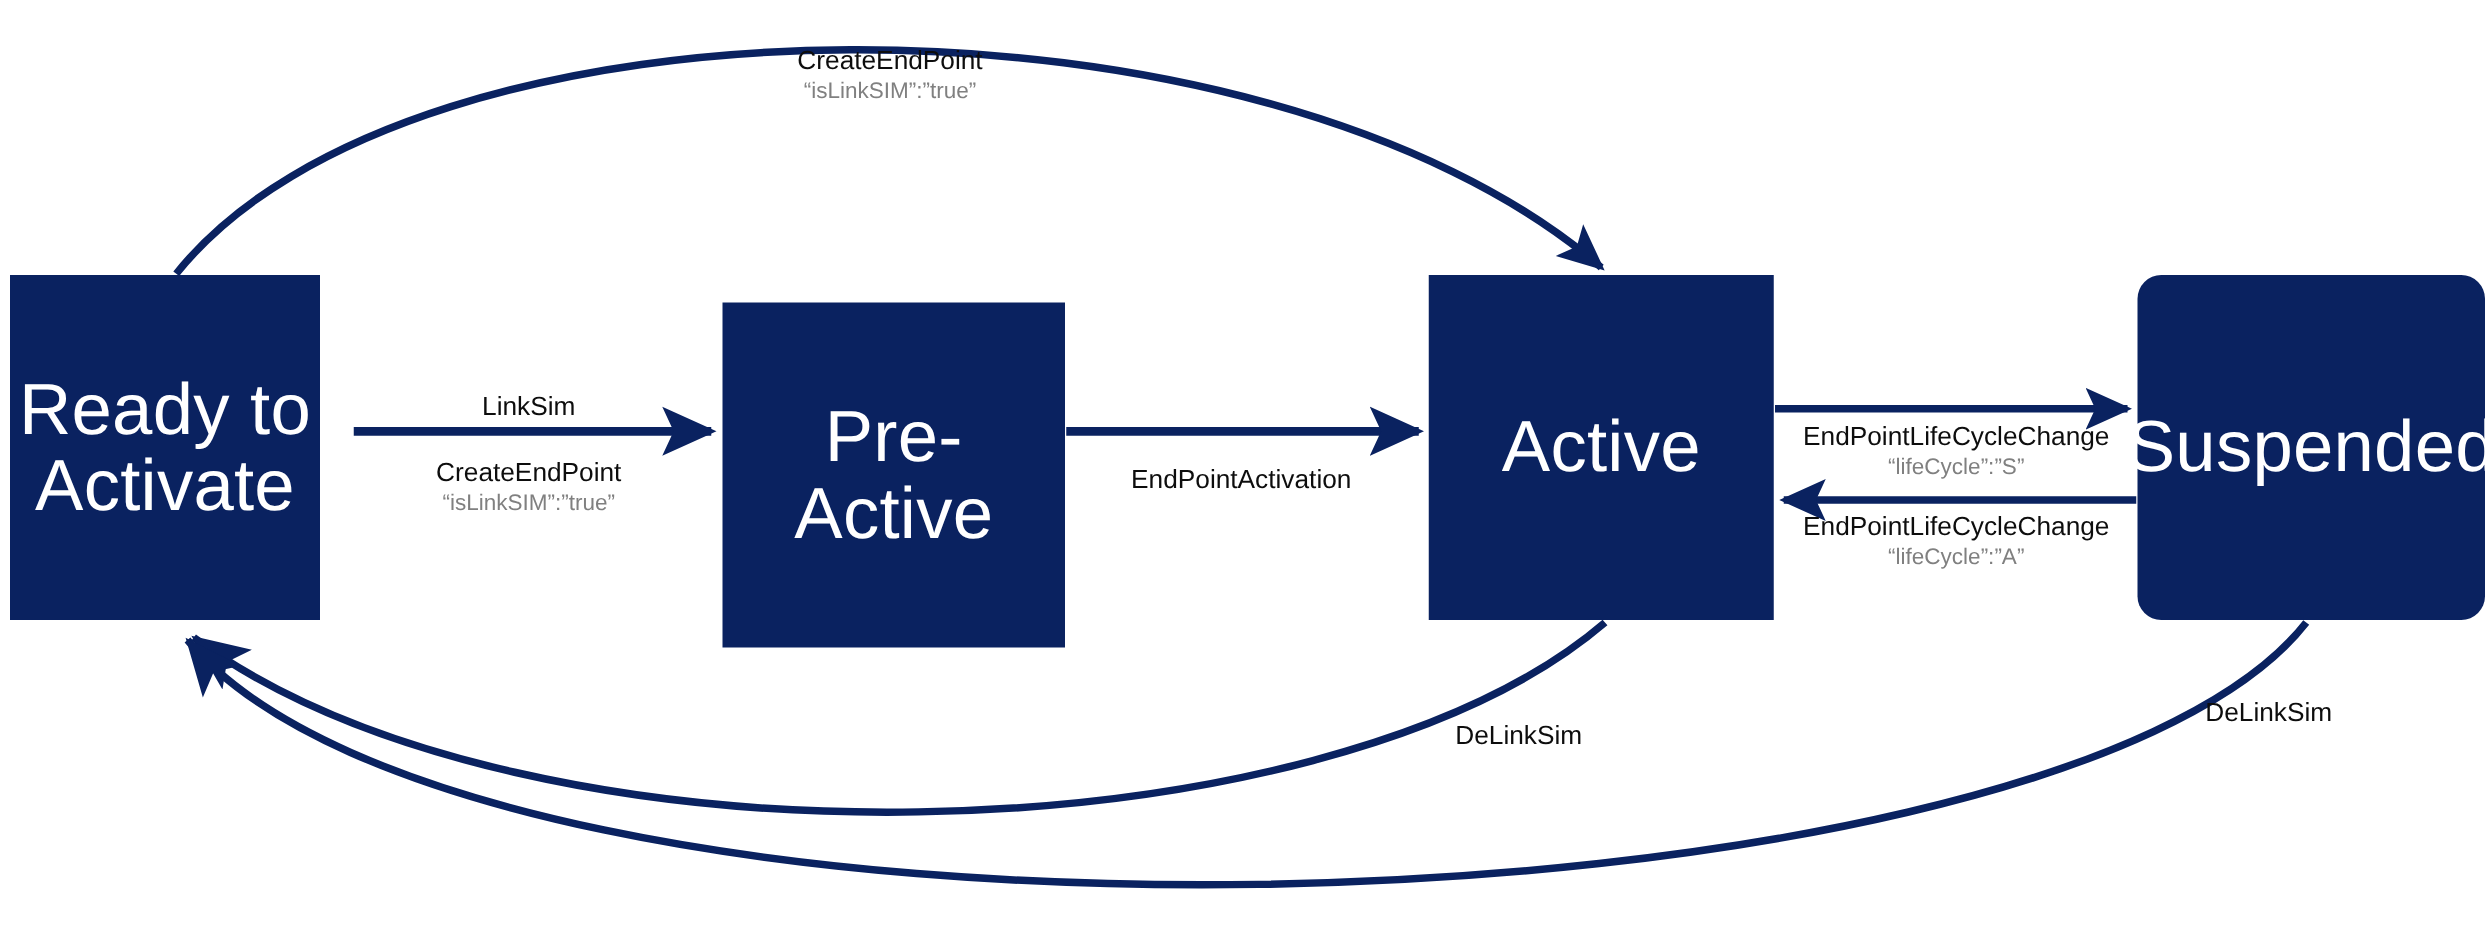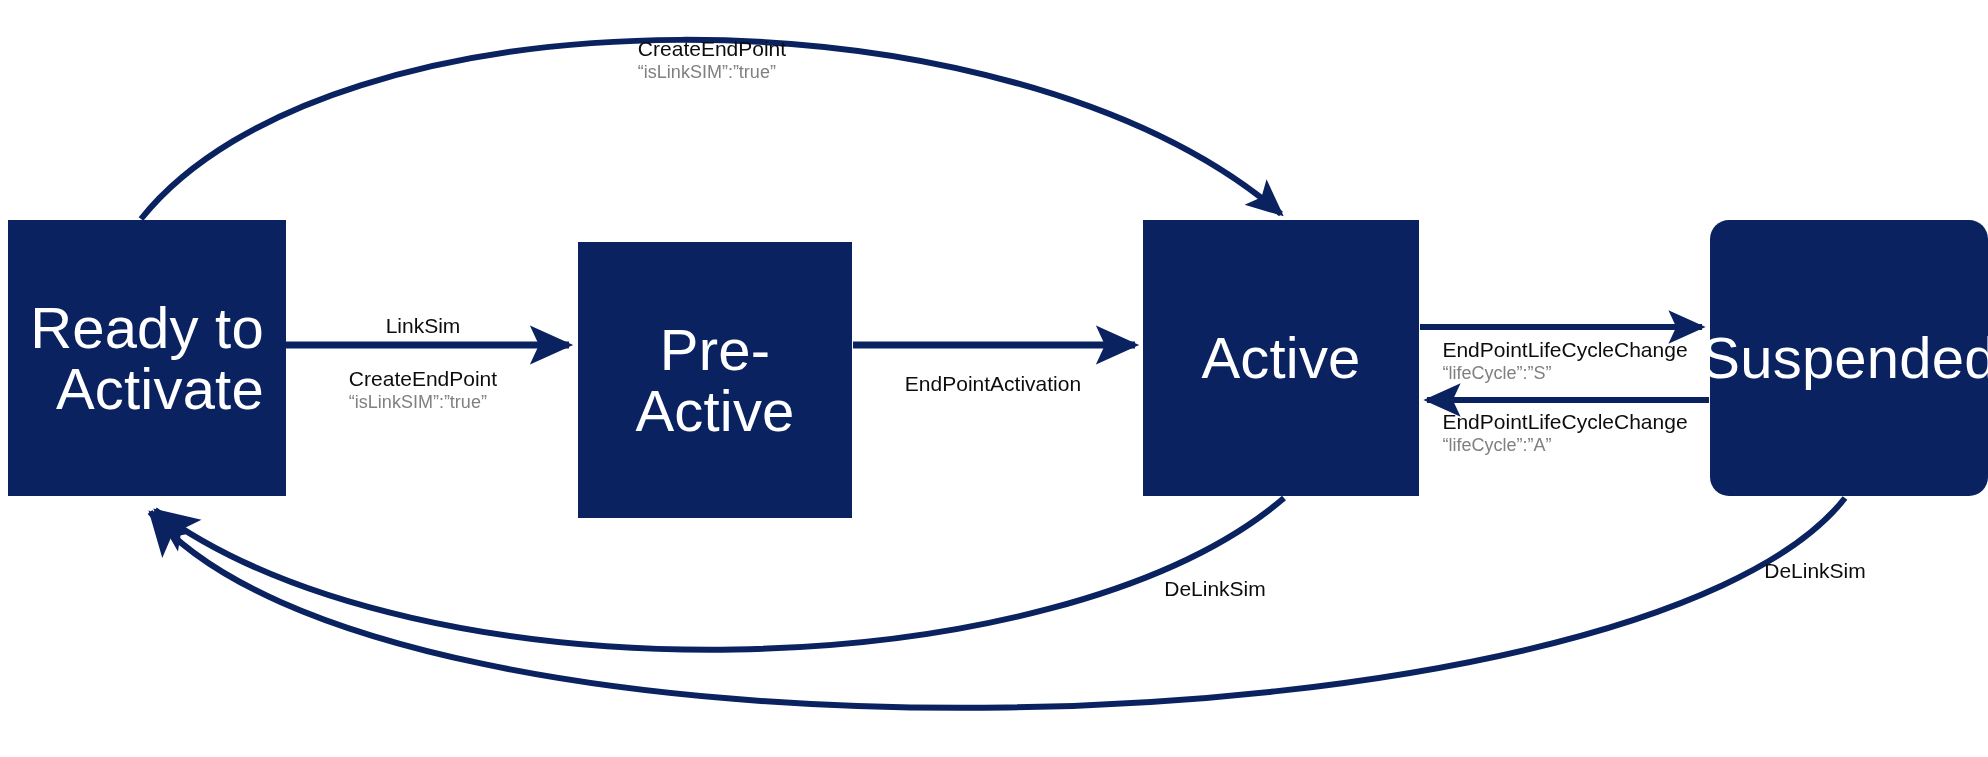--- a/index.html
+++ b/index.html
@@ -34,20 +34,21 @@
     color: #ffffff;
     font-size: 58px;
     line-height: 1.06;
     font-weight: 400;
     letter-spacing: 0.2px;
     white-space: pre-line;
     z-index: 3;
   }
   .edge-label {
     position: absolute;
+    text-align: center;
     color: #0d0d0d;
     font-size: 21px;
     line-height: 1.22;
     white-space: nowrap;
     z-index: 4;
   }
   .edge-label .sub {
     display: block;
     color: #808080;
     font-size: 18px;
@@ -79,21 +80,21 @@
 
     <path d="M 1420,327 L 1702,327" fill="none" stroke="#0a2260" stroke-width="6" marker-end="url(#arrowhead)"></path>
 
     <path d="M 1709,400 L 1427,400" fill="none" stroke="#0a2260" stroke-width="6" marker-end="url(#arrowhead)"></path>
 
     <path d="M 1284,498 C 1060,690 420,706 155,510" fill="none" stroke="#0a2260" stroke-width="6" marker-end="url(#arrowheadThin)"></path>
 
     <path d="M 1845,498 C 1640,760 380,790 150,512" fill="none" stroke="#0a2260" stroke-width="6" marker-end="url(#arrowheadThin)"></path>
   </svg>
 
-  <div class="state-box" style="left:8px; top:220px; width:278px; height:276px;text-align:right;">
+  <div class="state-box" style="left:8px; top:220px; width:248px; height:276px;">
     <span>Ready to
 Activate</span>
   </div>
 
   <div class="state-box" style="left:578px; top:220px; width:274px; height:276px;margin-top:22px;">
     <span>Pre-
 Active</span>
   </div>
 
   <div class="state-box" style="left:1143px; top:220px; width:276px; height:276px;">

